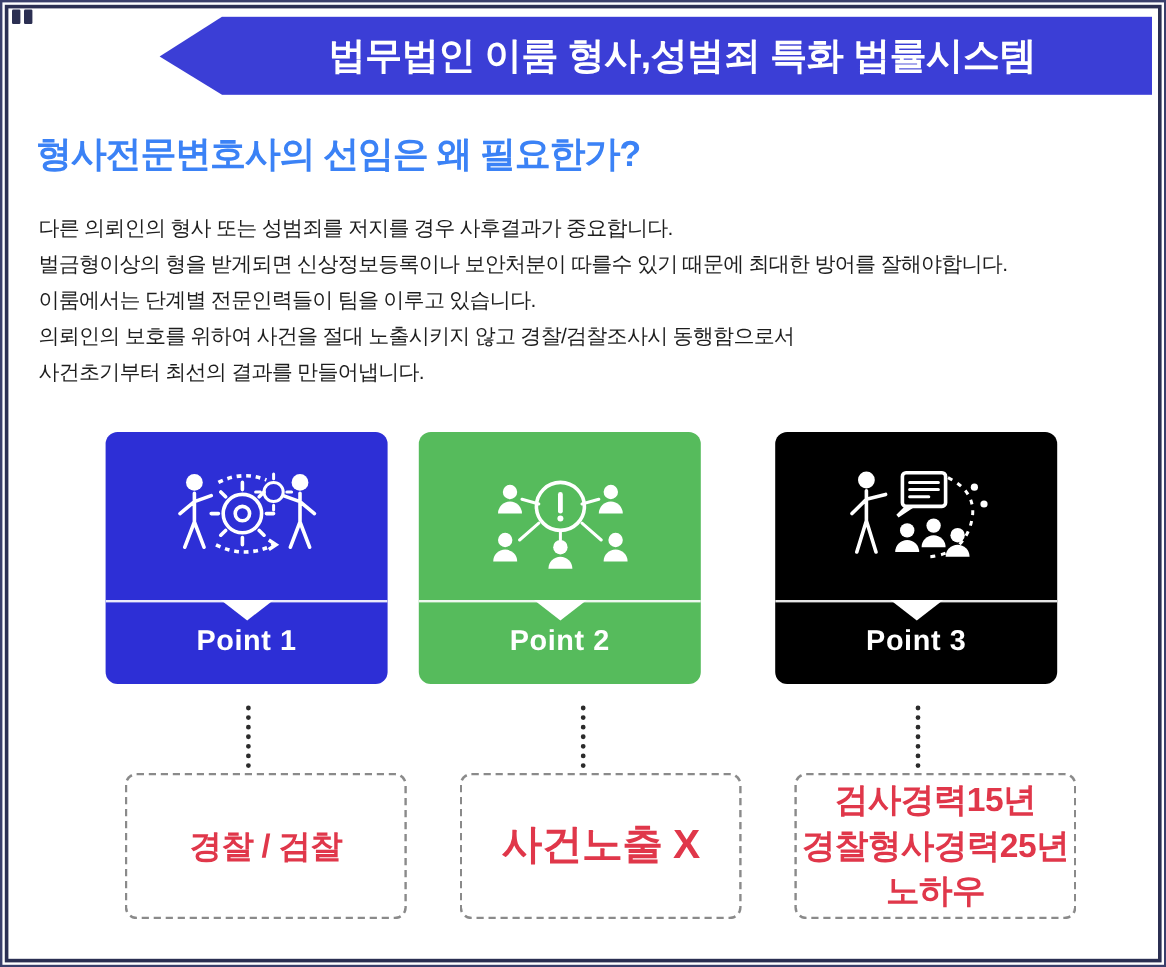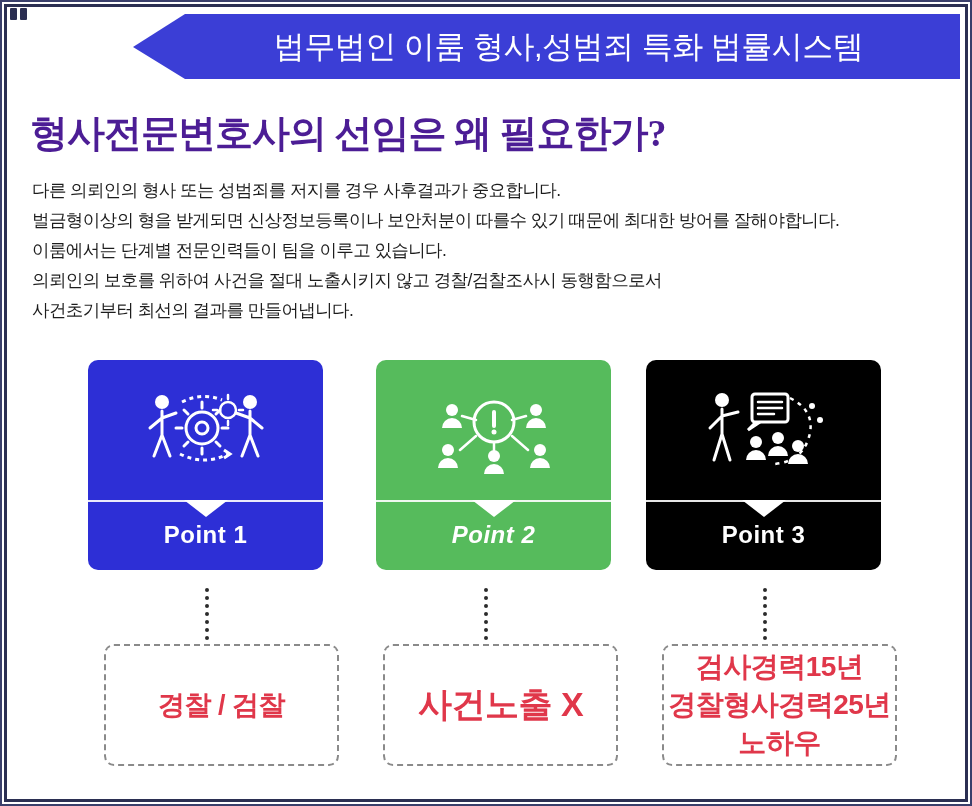--- a/index.html
+++ b/index.html
@@ -55,21 +55,21 @@
     top: 0;
     width: 0;
     height: 0;
     border-top: 33px solid transparent;
     border-bottom: 32px solid transparent;
     border-right: 52px solid #3b3ed6;
   }
   .header-title {
     color: #ffffff;
     font-size: 31px;
-    font-weight: normal;
+    font-weight: bold;
     letter-spacing: -0.5px;
     white-space: nowrap;
     padding-right: 8px;
   }
   
   .corner-dots {
     position: absolute;
     left: 10px;
     top: 8px;
     width: 26px;
@@ -83,25 +83,24 @@
     border-radius: 1px;
   }
   .corner-dots span:nth-child(1) { left: 0; top: 0; }
   .corner-dots span:nth-child(2) { left: 10px; top: 0; }
 
   
   .main-heading {
     position: absolute;
     left: 30px;
     top: 108px;
-    font-size: 38px;
+    font-size: 30px;
     font-weight: bold;
-    color: #4c1d95;
+    color: #3b82f6;
     letter-spacing: -1px;
-    font-family: Liberation Serif, serif;
   }
 
   
   .body-lines {
     position: absolute;
     left: 32px;
     top: 175px;
     width: 900px;
   }
   .body-lines div {
@@ -121,21 +120,21 @@
     height: 215px;
   }
   .card {
     position: absolute;
     width: 235px;
     height: 210px;
     border-radius: 10px;
     overflow: hidden;
   }
   .card-1 { left: 88px; background: #2d2fd6; }
-  .card-2 { left: 376px; background: #56bb5c; font-style: italic; }
+  .card-2 { left: 349px; background: #56bb5c; }
   .card-3 { left: 646px; background: #000000; }
 
   .card-icon-area {
     position: relative;
     height: 140px;
     display: flex;
     align-items: center;
     justify-content: center;
   }
   .card-label {

